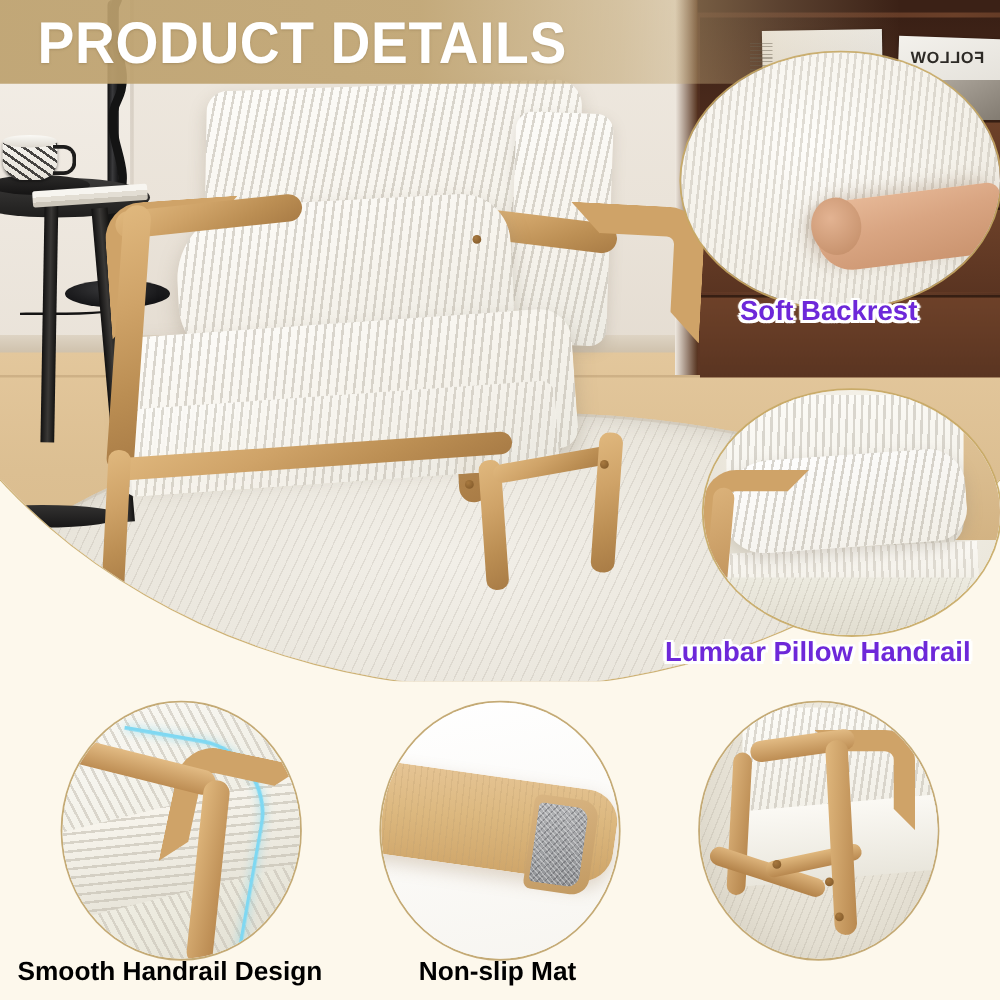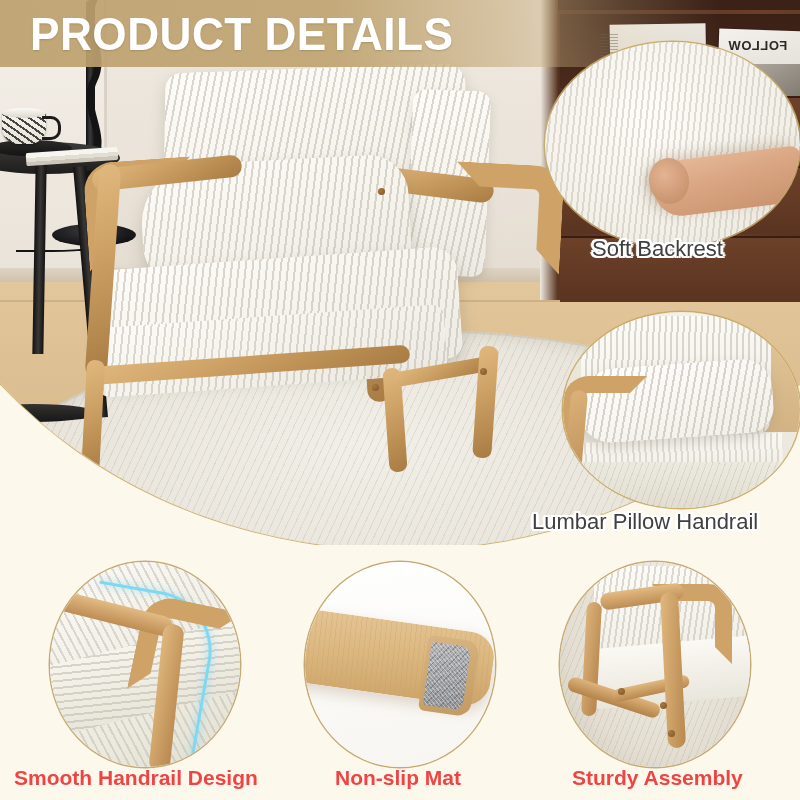--- a/index.html
+++ b/index.html
@@ -239,27 +239,27 @@
     border-radius:0 24px 0 0;}
   .e3-leg{position:absolute;left:24px;top:40px;width:15px;height:114px;border-radius:8px;
     background:linear-gradient(95deg,#dcb37b,#b5854c);transform:rotate(3deg);}
   .e3-foot{position:absolute;left:6px;top:128px;width:96px;height:15px;border-radius:8px;
     background:linear-gradient(180deg,#ddb47c,#b3834a);transform:rotate(18deg);}
   .e3-brace{position:absolute;left:52px;top:120px;width:78px;height:13px;border-radius:7px;
     background:linear-gradient(180deg,#e0b87e,#b8884f);transform:rotate(-12deg);}
 
   
   .label-out{
-    position:absolute;font-weight:400;color:#404040;white-space:nowrap;
+    position:absolute;font-weight:700;color:#6d28d9;white-space:nowrap;
     text-shadow:
       -2px -2px 0 #fff, 2px -2px 0 #fff, -2px 2px 0 #fff, 2px 2px 0 #fff,
       -2px 0 0 #fff, 2px 0 0 #fff, 0 -2px 0 #fff, 0 2px 0 #fff,
       -3px 0 1px #fff, 3px 0 1px #fff;
   }
-  .label-plain{position:absolute;font-weight:700;color:#ef4444;white-space:nowrap;}
+  .label-plain{position:absolute;font-weight:700;color:#000000;white-space:nowrap;}
   .lbl-soft{left:592px;top:236px;font-size:22px;}
   .lbl-lumbar{left:532px;top:509px;font-size:22px;}
   .lbl-handrail{left:14px;top:766px;font-size:21px;}
   .lbl-mat{left:335px;top:766px;font-size:21px;}
   .lbl-sturdy{left:572px;top:766px;font-size:21px;}
 </style>
 </head>
 <body>
 
 <div id="stage">
@@ -386,15 +386,14 @@
     <div class="e3-leg"></div>
     <div class="e3-foot"></div>
     <div class="e3-brace"></div>
     <div class="e3-armc"></div>
     <div class="e3-armt"></div>
     <div class="e3-arm"></div>
     <div class="peg" style="left:58px;top:126px;"></div>
     <div class="peg" style="left:100px;top:140px;"></div>
     <div class="peg" style="left:108px;top:168px;"></div>
   </div>
-  <div class="label-plain lbl-sturdy">Sturdy Assembly</div>
 
 </div>
 
 </body></html>

